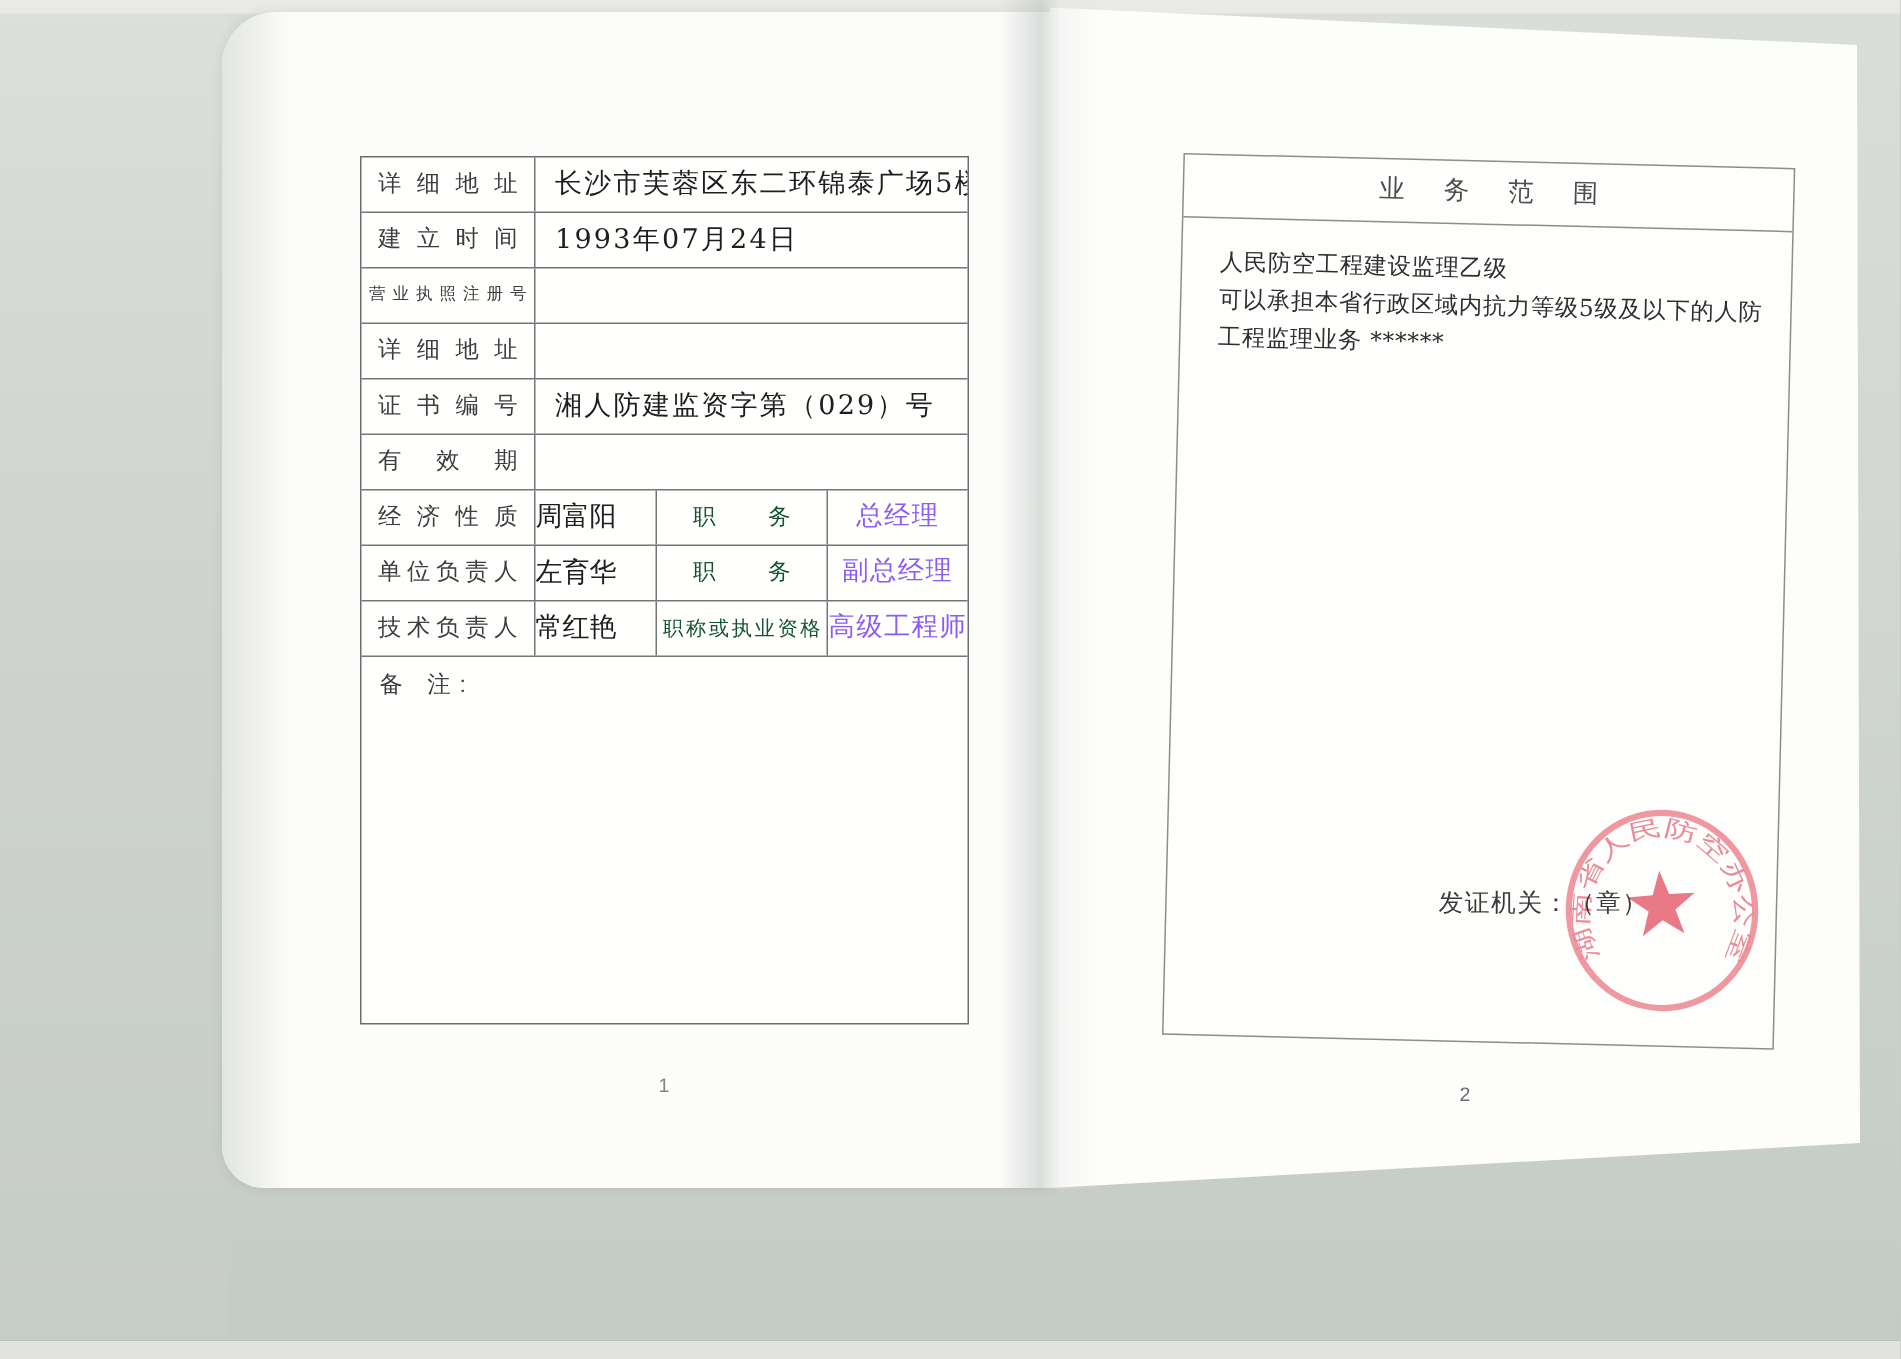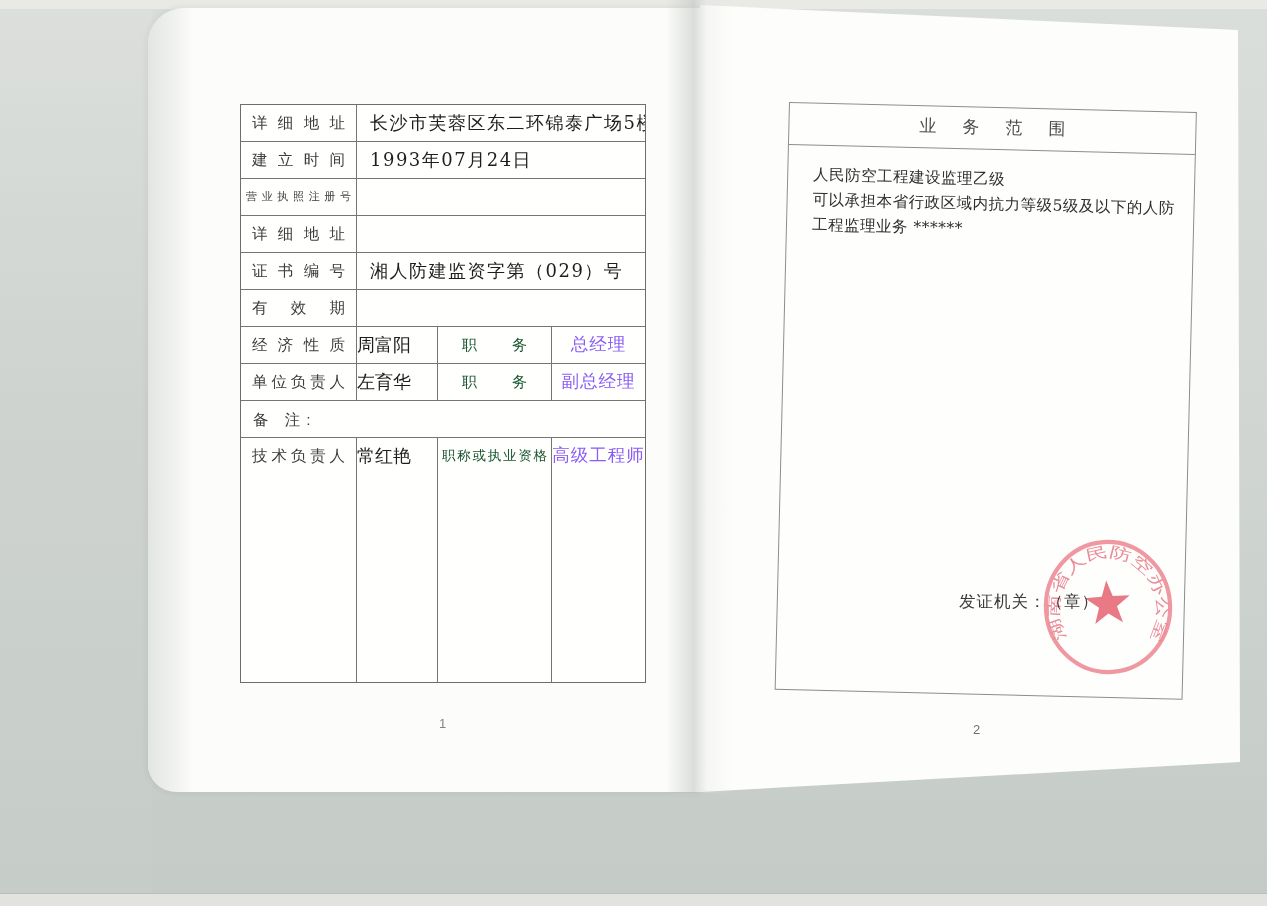--- a/index.html
+++ b/index.html
@@ -111,27 +111,27 @@
       <div class="cell c-title">职务</div>
       <div class="cell c-pvalue">总经理</div>
     </div>
     <div class="t-row">
       <div class="cell c-label">单位负责人</div>
       <div class="cell c-name">左育华</div>
       <div class="cell c-title">职务</div>
       <div class="cell c-pvalue">副总经理</div>
     </div>
     <div class="t-row">
-      <div class="c-remark">备 注:</div>
-    </div>
-    <div class="t-row">
       <div class="cell c-label">技术负责人</div>
       <div class="cell c-name">常红艳</div>
       <div class="cell c-title dense">职称或执业资格</div>
       <div class="cell c-pvalue">高级工程师</div>
+    </div>
+    <div class="t-row">
+      <div class="c-remark">备 注:</div>
     </div>
   </div>
 
   <div class="page-num" id="pn1">1</div>
 
   <div class="rbox">
     <div class="rbox-header">业务范围</div>
     <div class="rbox-body">
       <div>人民防空工程建设监理乙级</div>
       <div>可以承担本省行政区域内抗力等级5级及以下的人防工程监理业务  ******</div>

